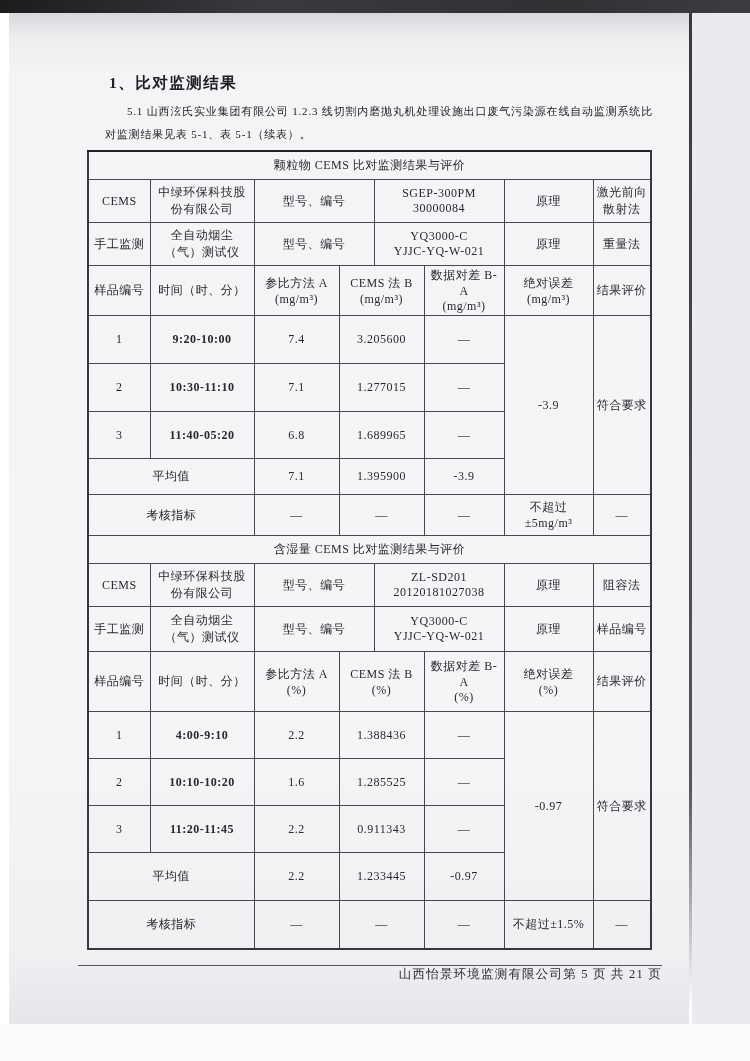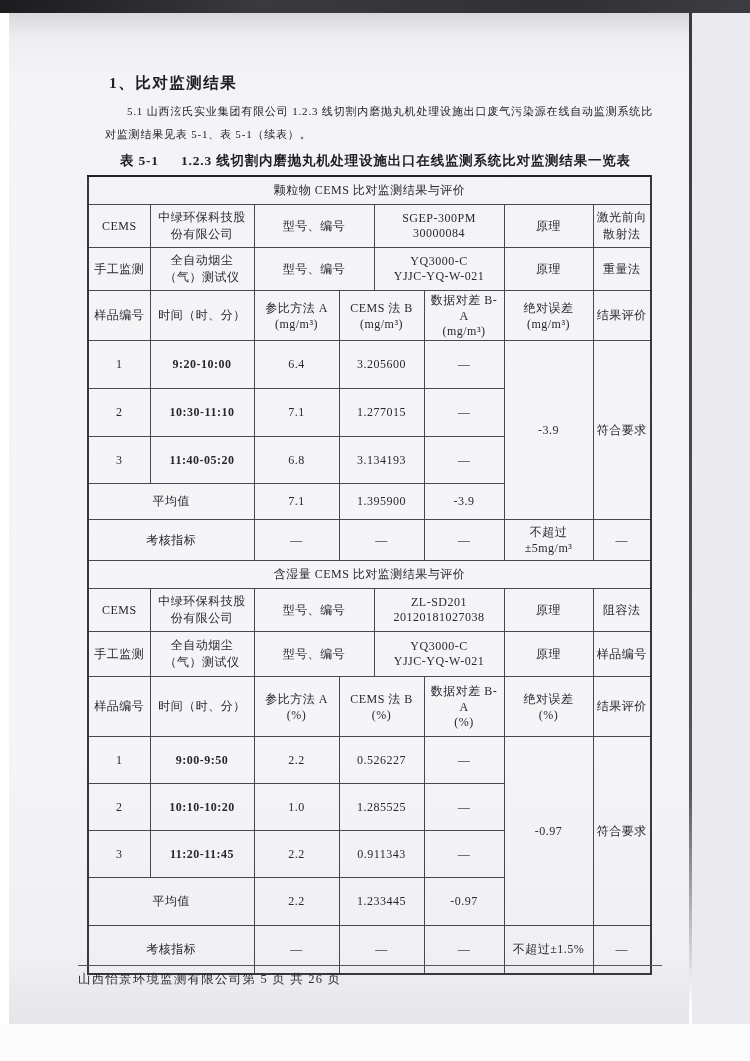--- a/index.html
+++ b/index.html
@@ -33,41 +33,37 @@
   .rh td{height:44px;}
   .rh2 td{height:57px;}
   .rd td{height:44px;}
   .rd1 td{height:45px;}
   .ra td{height:33px;}
   .ra2 td{height:45px;}
   .rk td{height:38px;}
   .rk2 td{height:45px;}
   .tm{font-weight:bold;letter-spacing:0.3px;}
   .footer{position:absolute;left:69px;top:952px;width:584px;border-top:1.5px solid #55555b;
-          display:flex;justify-content:flex-start;padding-top:5px;font-size:12.5px;
+          display:flex;justify-content:flex-end;font-size:12.5px;
           letter-spacing:1.2px;color:#2b2b31;}
 </style>
 </head>
 <body>
 
 <div class="scan">
   <div class="edge-top"></div>
   <div class="side-right"></div>
   <div class="edge-rline"></div>
   <div class="bottom-white"></div>
   <div class="paper">
     <div class="content">
 
       <h1 class="heading">1、比对监测结果</h1>
       <p class="para">5.1 山西泫氏实业集团有限公司 1.2.3 线切割内磨抛丸机处理设施出口废气污染源在线自动监测系统比对监测结果见表 5-1、表 5-1（续表）。</p>
 
-      <div class="tbltitle">
-        <span class="lbl">表 5-1</span>
-        <span class="ttl">1.2.3 线切割内磨抛丸机处理设施出口在线监测系统比对监测结果一览表</span>
-      </div>
 
       <table class="cmp">
         <colgroup>
           <col style="width:62px">
             <col style="width:104px">
             <col style="width:85px">
             <col style="width:35px">
           <col style="width:50px">
             <col style="width:80px">
             <col style="width:89px">
@@ -105,38 +101,38 @@
 (mg/m³)</td>
           <td class="pre">数据对差 B-A
 (mg/m³)</td>
           <td class="pre">绝对误差
 (mg/m³)</td>
           <td>结果评价</td>
         </tr>
         <tr class="rd1">
           <td>1</td>
           <td class="tm">9:20-10:00</td>
-          <td>6.4</td>
+          <td>7.4</td>
           <td colspan="2">3.205600</td>
           <td>—</td>
           <td rowspan="4">-3.9</td>
           <td rowspan="4">符合要求</td>
         </tr>
         <tr class="rd1">
           <td>2</td>
           <td class="tm">10:30-11:10</td>
           <td>7.1</td>
           <td colspan="2">1.277015</td>
           <td>—</td>
         </tr>
         <tr class="rd">
           <td>3</td>
           <td class="tm">11:40-05:20</td>
           <td>6.8</td>
-          <td colspan="2">3.134193</td>
+          <td colspan="2">1.689965</td>
           <td>—</td>
         </tr>
         <tr class="ra">
           <td colspan="2">平均值</td>
           <td>7.1</td>
           <td colspan="2">1.395900</td>
           <td>-3.9</td>
         </tr>
         <tr class="rk">
           <td colspan="2">考核指标</td>
@@ -176,31 +172,31 @@
           <td colspan="2" class="pre">CEMS 法 B
 (%)</td>
           <td class="pre">数据对差 B-A
 (%)</td>
           <td class="pre">绝对误差
 (%)</td>
           <td>结果评价</td>
         </tr>
         <tr class="rd">
           <td>1</td>
-          <td class="tm">9:00-9:50</td>
+          <td class="tm">4:00-9:10</td>
           <td>2.2</td>
-          <td colspan="2">0.526227</td>
+          <td colspan="2">1.388436</td>
           <td>—</td>
           <td rowspan="4">-0.97</td>
           <td rowspan="4">符合要求</td>
         </tr>
         <tr class="rd">
           <td>2</td>
           <td class="tm">10:10-10:20</td>
-          <td>1.0</td>
+          <td>1.6</td>
           <td colspan="2">1.285525</td>
           <td>—</td>
         </tr>
         <tr class="rd">
           <td>3</td>
           <td class="tm">11:20-11:45</td>
           <td>2.2</td>
           <td colspan="2">0.911343</td>
           <td>—</td>
         </tr>
@@ -217,16 +213,16 @@
           <td>—</td>
           <td>不超过±1.5%</td>
           <td>—</td>
         </tr>
       </tbody>
         </table>
     </div>
 
     <div class="footer">
       <span>山西怡景环境监测有限公司</span>
-      <span>第 5 页 共 26 页</span>
+      <span>第 5 页 共 21 页</span>
     </div>
   </div>
 </div>
 
 </body></html>

